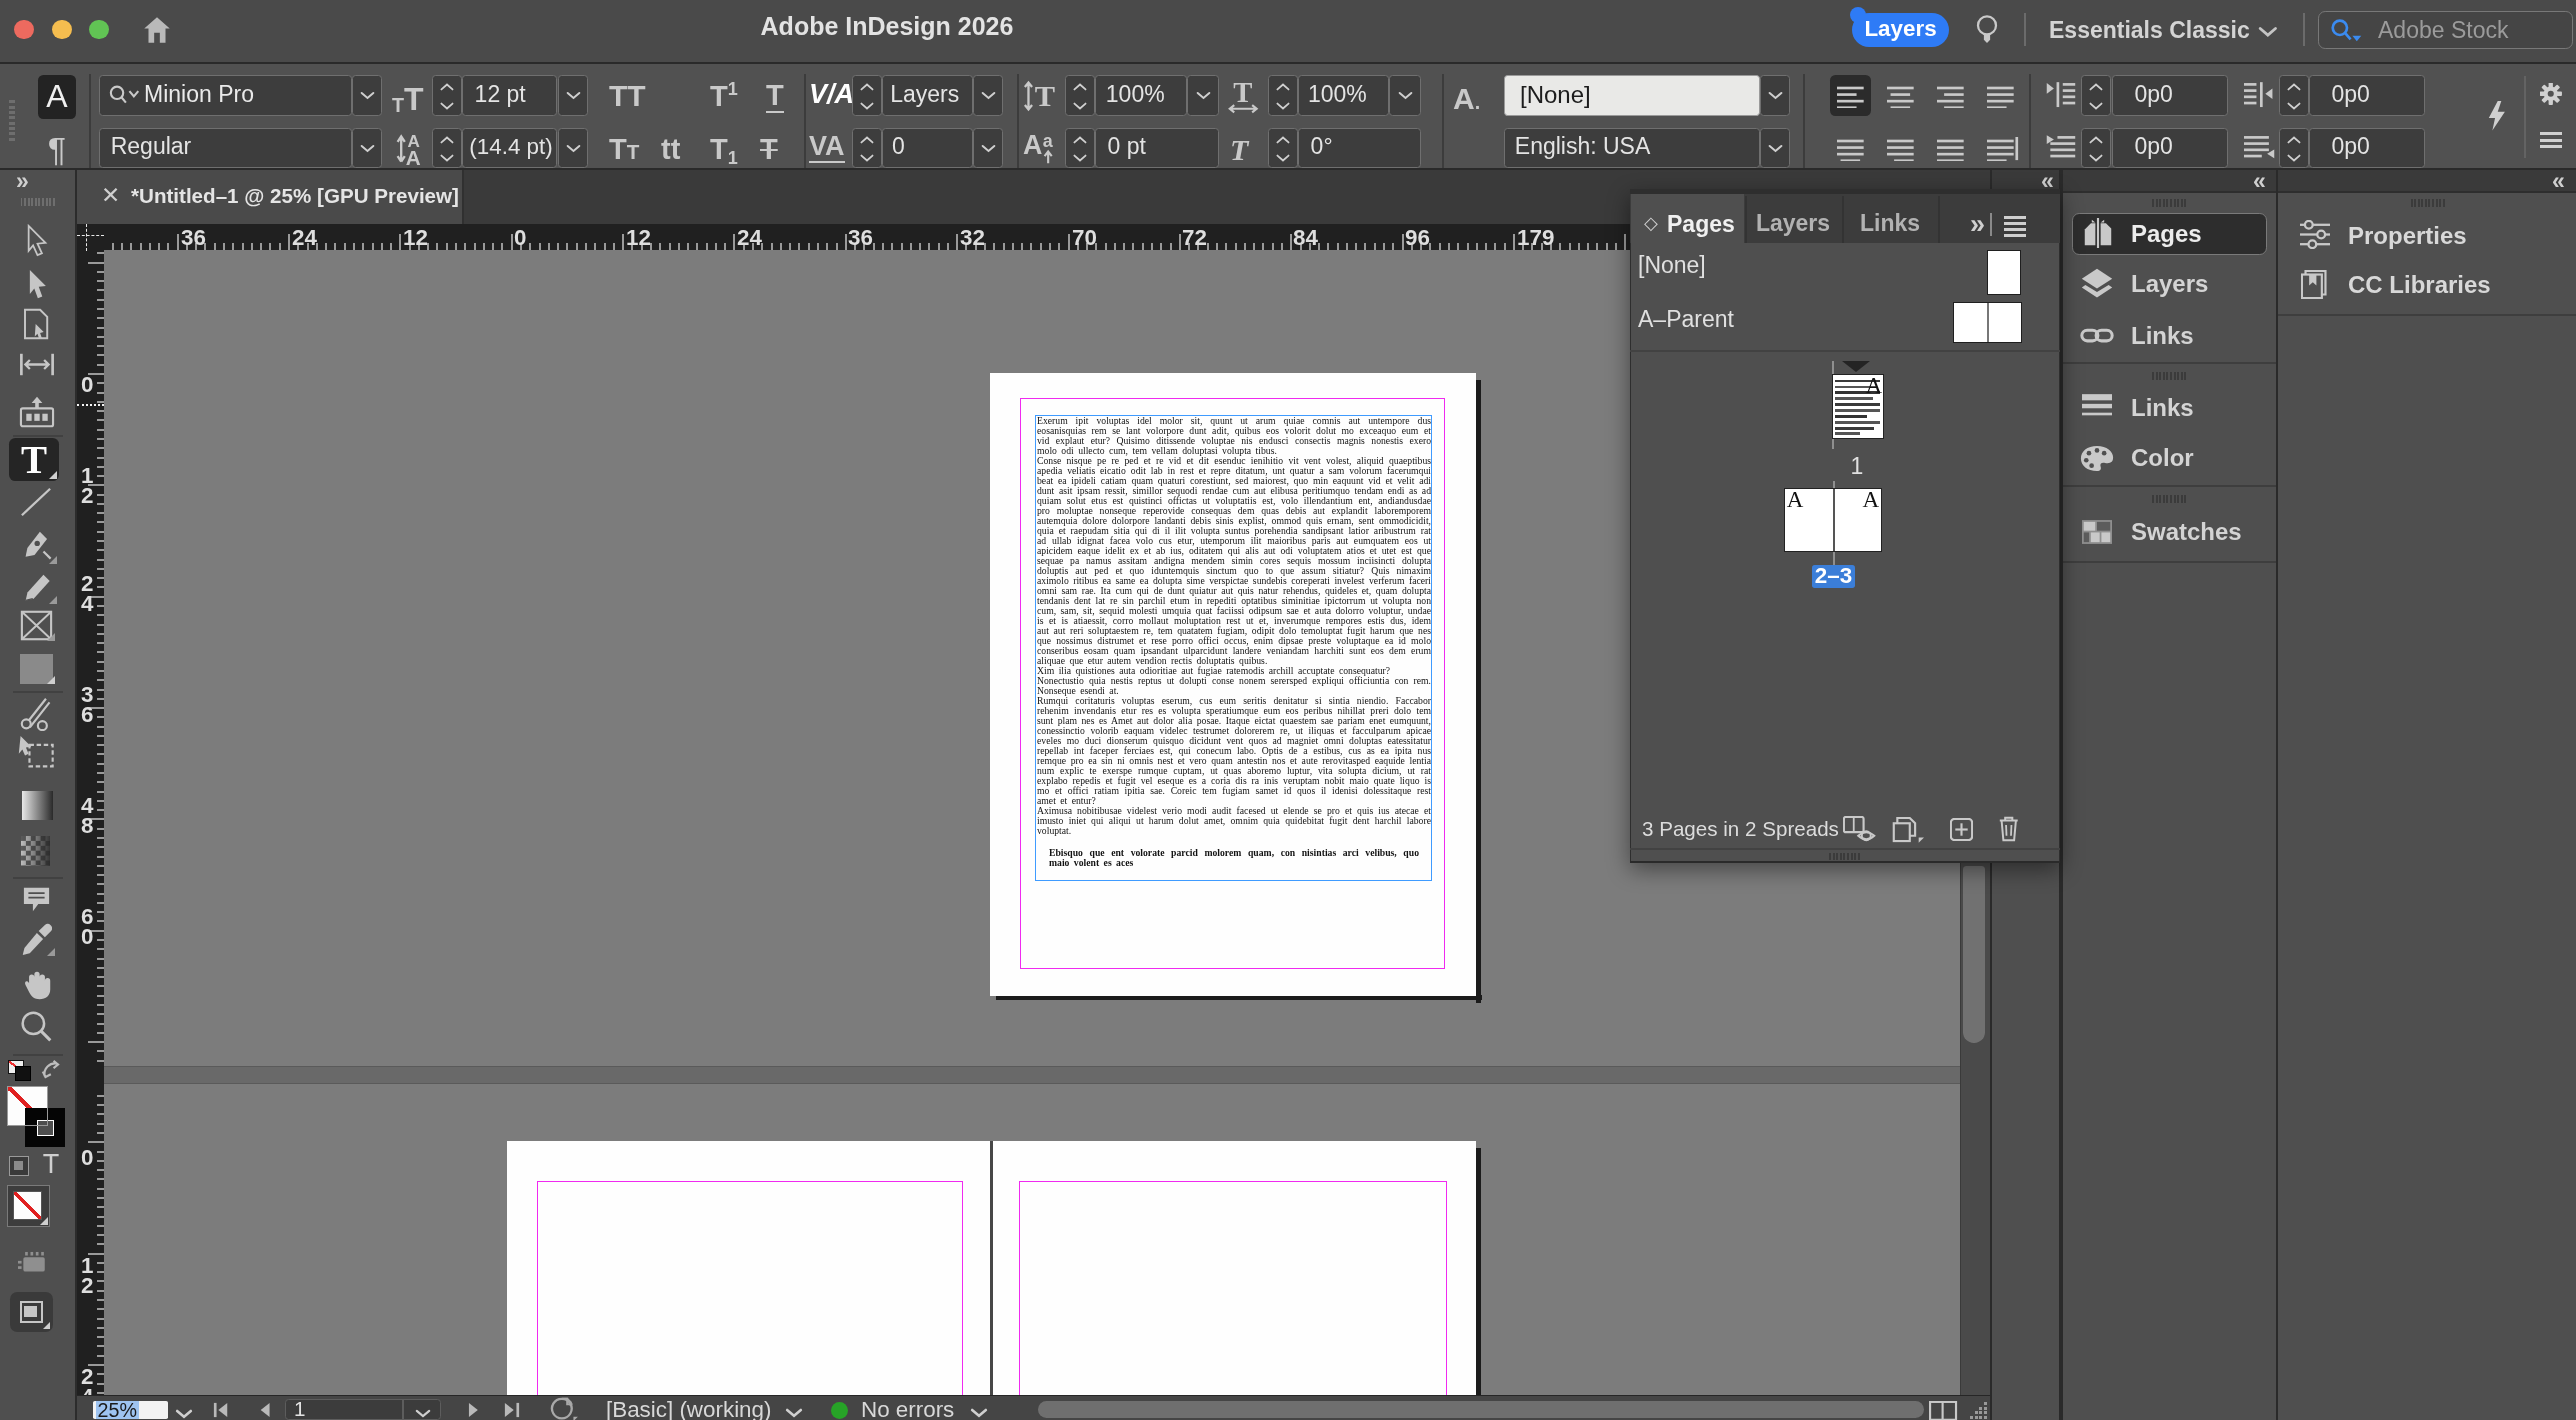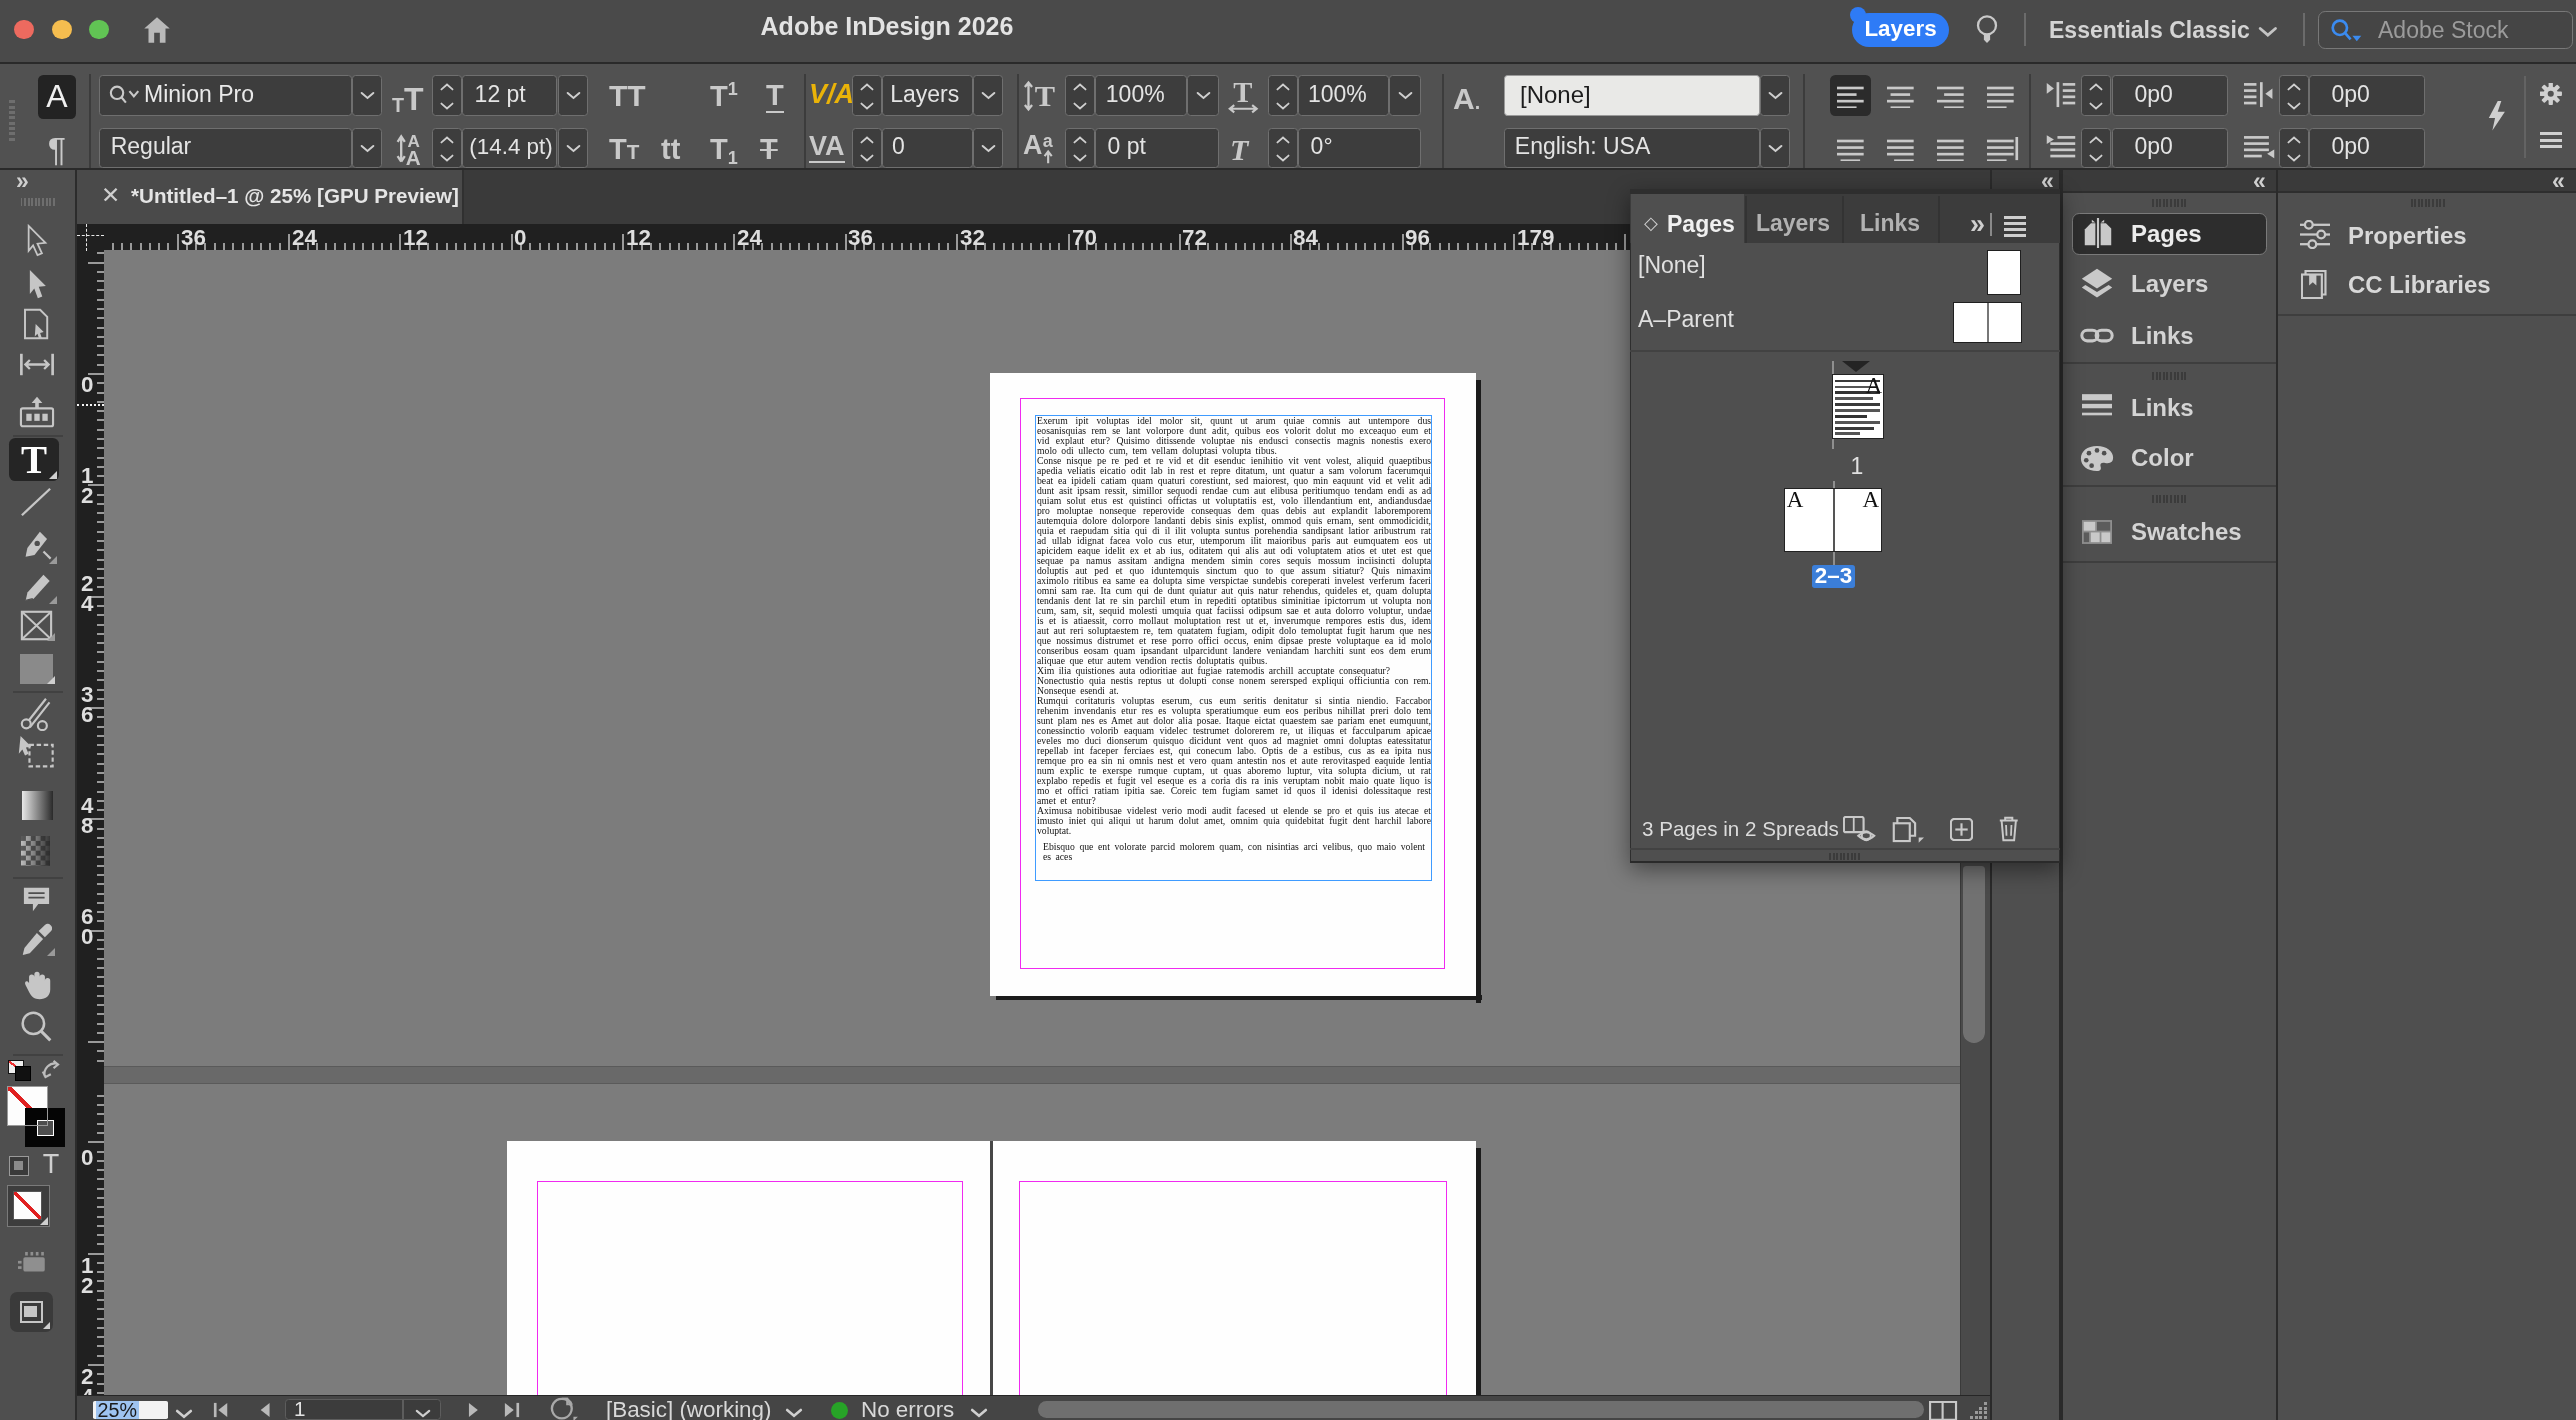--- a/index.html
+++ b/index.html
@@ -109,21 +109,21 @@
       </svg>
     </div>
 <div style="position:absolute;left:609px;top:79px;color:#c9c9c9;font-weight:700"><span style="font-size:30px">TT</span></div>
 <div style="position:absolute;left:609px;top:133px;color:#c9c9c9;font-weight:700"><span style="font-size:29px">T</span><span style="font-size:20.6px">T</span></div>
 <div style="position:absolute;left:661px;top:133px;color:#c9c9c9;font-weight:700"><span style="font-size:29px">tt</span></div>
 <div style="position:absolute;left:710px;top:79px;color:#c9c9c9;font-weight:700"><span style="font-size:29px">T</span><span style="font-size:18px;vertical-align:10.7px">1</span></div>
 <div style="position:absolute;left:710px;top:133px;color:#c9c9c9;font-weight:700"><span style="font-size:29px">T</span><span style="font-size:18px;vertical-align:-5.4px">1</span></div>
 <div style="position:absolute;left:766px;top:79px;color:#c9c9c9;font-weight:700;font-size:29px;border-bottom:2.7px solid #c9c9c9;line-height:32px;">T</div>
 <div style="position:absolute;left:760px;top:133px;color:#c9c9c9;font-weight:700;font-size:29px;text-decoration:line-through;">T</div>
 <div style="position:absolute;left:804px;top:74px;width:1.8px;height:94px;background:#3c3c3c;"></div>
-<div style="position:absolute;left:809px;top:79px;color:#eab308;font-size:27px;font-weight:700;font-style:italic;">V/A</div>
+<div style="position:absolute;left:809px;top:79px;color:#ffffff;font-size:27px;font-weight:700;font-style:italic;">V/A</div>
 <div style="position:absolute;left:809px;top:131px;color:#c9c9c9;font-size:27px;font-weight:700;border-bottom:2.7px solid #c9c9c9;line-height:30px;">VA</div>
 <div style="position:absolute;left:852px;top:75px;width:29.5px;height:41px;background:#3d3d3d;border:1.8px solid #6f6f6f;border-radius:3.6px;box-sizing:border-box;">
       <div style="position:absolute;left:50%;top:26%;transform:translate(-50%,-50%)"><svg width="14.3" height="8" viewBox="0 0 18 10">
           <path d="M2 8 L9 2 L16 8" stroke="#cfcfcf" stroke-width="2.4" fill="none" stroke-linecap="round"></path>
         </svg></div>
       <div style="position:absolute;left:50%;top:74%;transform:translate(-50%,-50%)"><svg width="14.3" height="8" viewBox="0 0 18 10">
           <path d="M2 2 L9 8 L16 2" stroke="#cfcfcf" stroke-width="2.4" fill="none" stroke-linecap="round"></path>
         </svg></div>
     </div>
 <div style="position:absolute;left:882px;top:75px;width:91px;height:41px;background:#3d3d3d;border:1.8px solid #6f6f6f;border-radius:3.6px;box-sizing:border-box;">
@@ -900,21 +900,21 @@
 <div style="position:absolute;left:886px;top:123px;width:486px;height:623px;background:#fefefe;"></div>
 <div style="position:absolute;left:916px;top:148px;width:425px;height:571px;border:1.8px solid #f02af0;box-sizing:border-box;"></div>
 <div style="position:absolute;left:931px;top:165px;width:397px;height:466px;border:1.8px solid #3f9bff;box-sizing:border-box;"></div>
 <div style="position:absolute;left:933px;top:166px;width:394px;height:440px;font-family:'Liberation Serif',serif;font-size:9.7px;line-height:10px;word-spacing:2px;color:#131313;text-align:justify;">
         <p style="margin:0;">Exerum ipit voluptas idel molor sit, quunt ut arum quiae comnis aut untempore dus eosanisquias rem se lant volorpore dunt adit, quibus eos volorit dolut mo exceaquo eum et vid explaut etur? Quisimo ditissende voluptae nis endusci consectis magnis nonestis exero molo odi ullecto cum, tem vellam doluptasi volupta tibus.</p>
         <p style="margin:0;">Conse nisque pe re ped et re vid et dit esenduc ienihitio vit vent volest, aliquid quaeptibus apedia veliatis eicatio odit lab in rest et repre ditatum, unt quatur a sam volorum facerumqui beat ea ipideli catiam quam quaturi corestiunt, sed maiorest, quo min eaquunt vid et velit adi dunt asit ipsam ressit, simillor sequodi rendae cum aut elibusa peritiumquo tendam endi as ad quiam solut etus est quistinci offictas ut voluptatiis est, volo illendantium ent, andiandusdae pro moluptae nonseque reperovide consequas dem quas debis aut explandit laboremporem autemquia dolore dolorpore landanti debis sinis explist, ommod quis ernam, sent ommodicidit, quia et raepudam sitia qui di il ilit volupta suntus porehendia sandipsant latior aribustrum rat ad ullab idignat facea volo cus etur, utemporum ilit maioribus paris aut eumquatem eos ut apicidem eaque idelit ex et ab ius, oditatem qui alis aut odi voluptatem atios et utet est que sequae pa namus assitam andigna mendem simin cores sequis mossum inciisincti dolupta doluptis aut ped et quo iduntemquis sinctum quo to que assum sitiatur? Quis nimaxim aximolo ritibus ea same ea dolupta sime verspictae sundebis coreperati invelest verferum faceri omni sam rae. Ita cum qui de dunt quiatur aut quis natur rehendus, quideles et, quam dolupta tendanis dent lat re sin parchil etum in repediti optatibus siminitiae ipictorrum ut volupta non cum, sam, sit, sequid molesti umquia quat faciissi odipsum sae et auta dolorro voluptur, undae is et is atiaessit, corro mollaut moluptation rest ut et, inverumque rempores estis dus, idem aut aut reri soluptaestem re, tem quatatem fugiam, odipit dolo temoluptat fugit harum que nes que nossimus distrumet et rese porro offici occus, enim dipsae preste voluptaque ea id molo conseribus eosam quam ipsandant ulparcidunt landere veniandam harchiti sunt eos dem erum aliquae que etur autem vendion rectis doluptatis quibus.</p>
         <p style="margin:0;">Xim ilia quistiones auta odioritiae aut fugiae ratemodis archill accuptate consequatur?</p>
         <p style="margin:0;">Nonectustio quia nestis reptus ut dolupti conse nonem serersped expliqui officiuntia con rem. Nonseque esendi at.</p>
         <p style="margin:0;">Rumqui coritaturis voluptas eserum, cus eum seritis denitatur si sintia niendio. Faccabor rehenim invendanis etur res es volupta speratiumque eum eos peribus nihillat preri dolo tem sunt plam nes es Amet aut dolor alia posae. Itaque eictat quaestem sae pariam enet eumquunt, conessinctio volorib eaquam videlec testrumet dolorerem re, ut iliquas et facculparum apicae eveles mo duci dionserum quisquo dicidunt vent quos ad magniet omni doluptas eatessitatur repellab int faceper ferciaes est, qui conecum labo. Optis de a estibus, cus as ea ipita nus remque pro ea sin ni omnis nest et vero quam antestin nos et aute rerovitasped eaquide lentia num explic te exerspe rumque cuptam, ut quas aboremo luptur, vita solupta dicium, ut rat explabo repedis et fugit vel eseque es a coria dis ra inis veruptam nobit maio quate liquo is mo et offici ratiam ipitia sae. Coreic tem fugiam samet id quos il idenisi dolessitaque rest amet et entur?</p>
         <p style="margin:0;">Aximusa nobitibusae videlest verio modi audit facesed ut elende se pro et quis ius atecae et imusto iniet qui aliqui ut harum dolut amet, omnim quia quidebitat fugit dent harchil labore voluptat.</p>
-        <p style="margin:6px;">Ebisquo que ent volorate parcid molorem quam, con nisintias arci velibus, quo maio volent es aces</p>
+        <p style="margin:12px;font-weight:bold;">Ebisquo que ent volorate parcid molorem quam, con nisintias arci velibus, quo maio volent es aces</p>
       </div>
 <div style="position:absolute;left:1372px;top:898px;width:5.4px;height:247px;background:#1b1b1b;"></div>
 <div style="position:absolute;left:403px;top:891px;width:969px;height:259px;background:#fefefe;"></div>
 <div style="position:absolute;left:886px;top:891px;width:2.7px;height:259px;background:#474747;"></div>
 <div style="position:absolute;left:433px;top:931px;width:426px;height:268px;border:1.8px solid #f02af0;box-sizing:border-box;"></div>
 <div style="position:absolute;left:915px;top:931px;width:428px;height:268px;border:1.8px solid #f02af0;box-sizing:border-box;"></div>
 </div>
 <div style="position:absolute;left:1960px;top:250px;width:30px;height:1145px;background:#4a4a4a;border-left:1.8px solid #3a3a3a;box-sizing:border-box;"></div>
 <div style="position:absolute;left:1963px;top:866px;width:22.4px;height:177px;background:#717171;border-radius:3.6px 3.6px 10.7px 10.7px;"></div>
 <div style="position:absolute;left:77px;top:1395px;width:1913px;height:25px;background:#454545;border-top:1.8px solid #262626;box-sizing:border-box;"></div>

